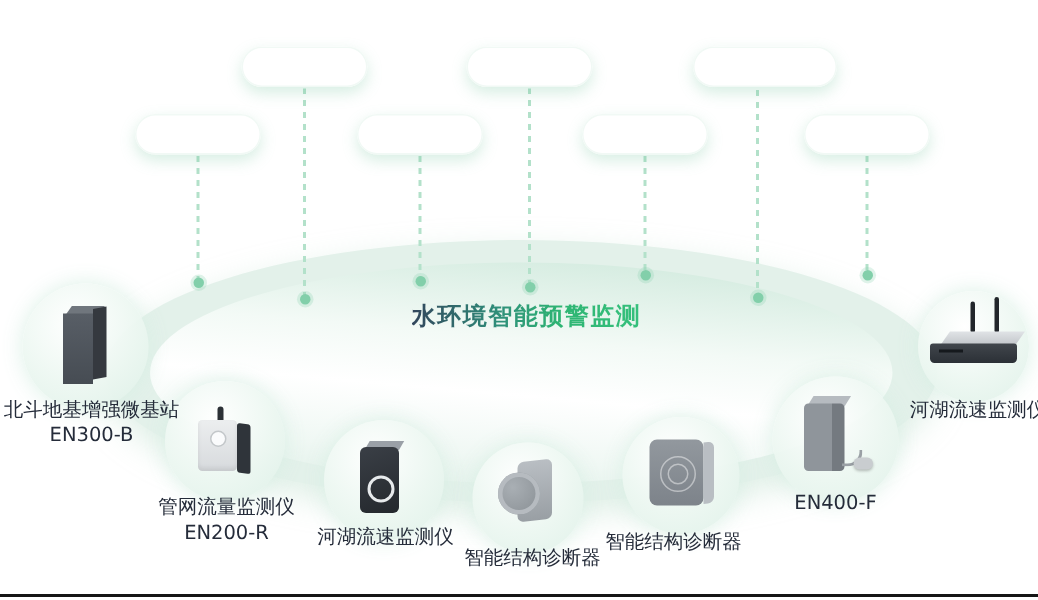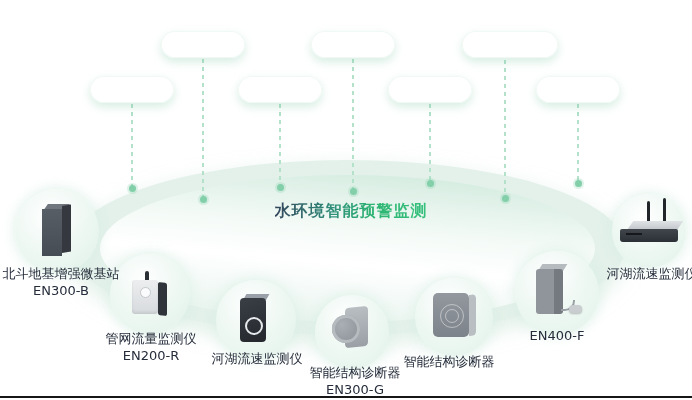--- a/index.html
+++ b/index.html
@@ -216,21 +216,20 @@
   </div>
   <div class="dev-label lb-2">
     <div>管网流量监测仪</div>
     <div>EN200-R</div>
   </div>
   <div class="dev-label lb-3">
     <div>河湖流速监测仪</div>
   </div>
   <div class="dev-label lb-4">
     <div>智能结构诊断器</div>
-    <div>EN300-G</div>
   </div>
   <div class="dev-label lb-5">
     <div>智能结构诊断器</div>
   </div>
   <div class="dev-label lb-6">
     <div>EN400-F</div>
   </div>
   <div class="dev-label lb-7">
     <div>河湖流速监测仪</div>
   </div>

